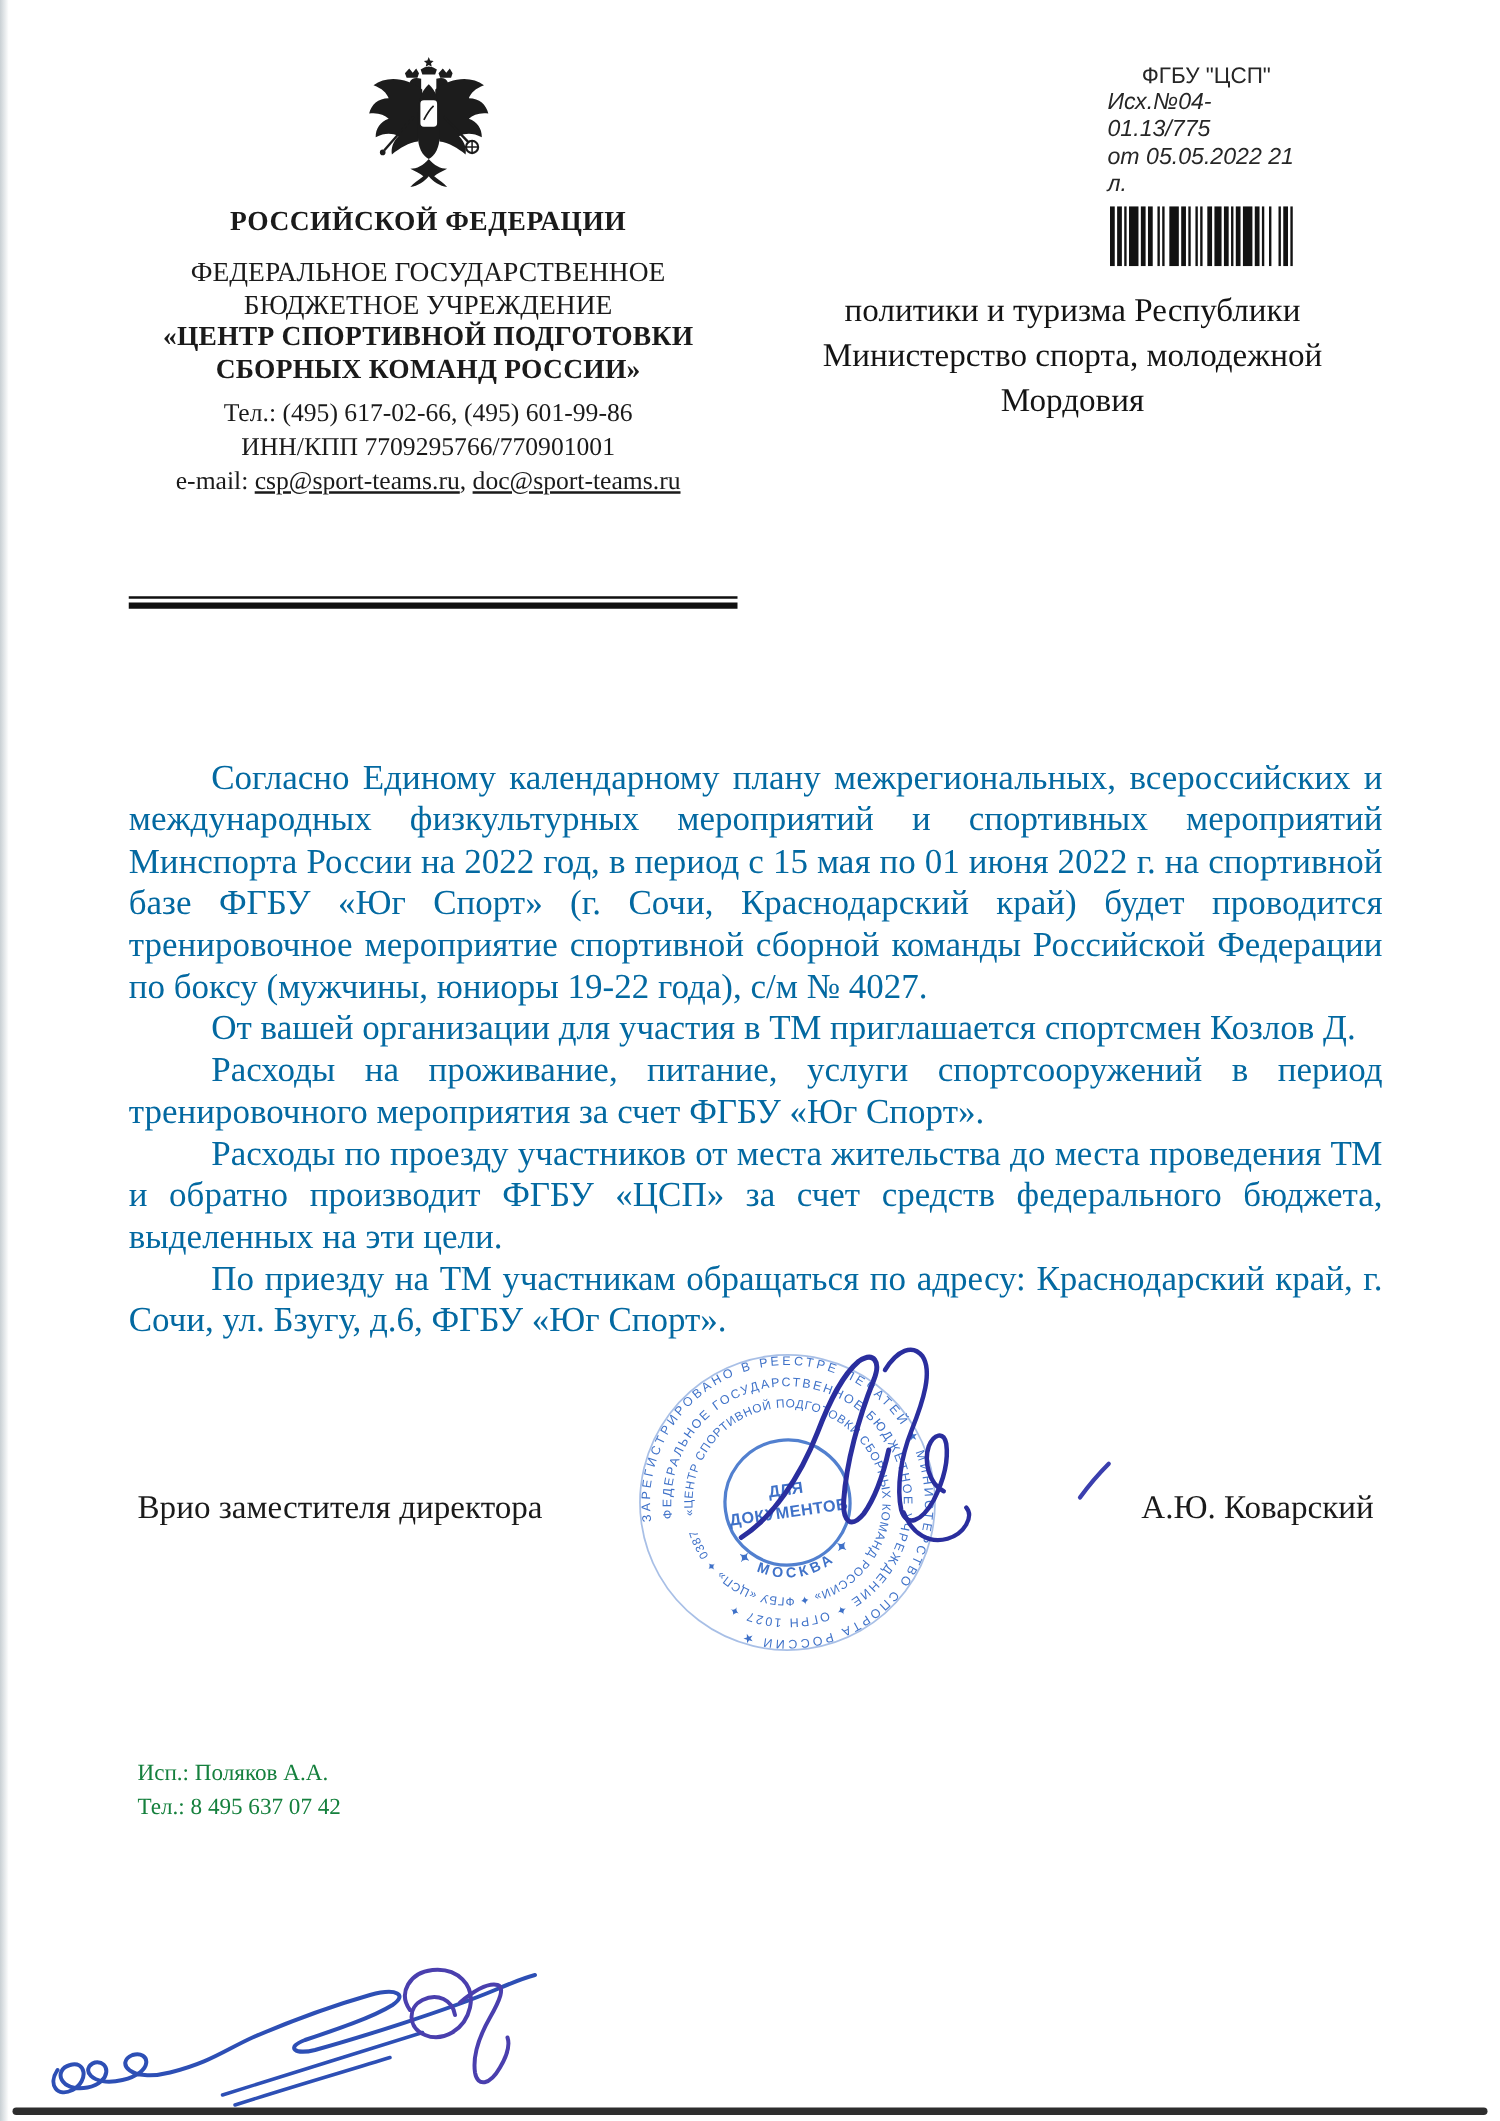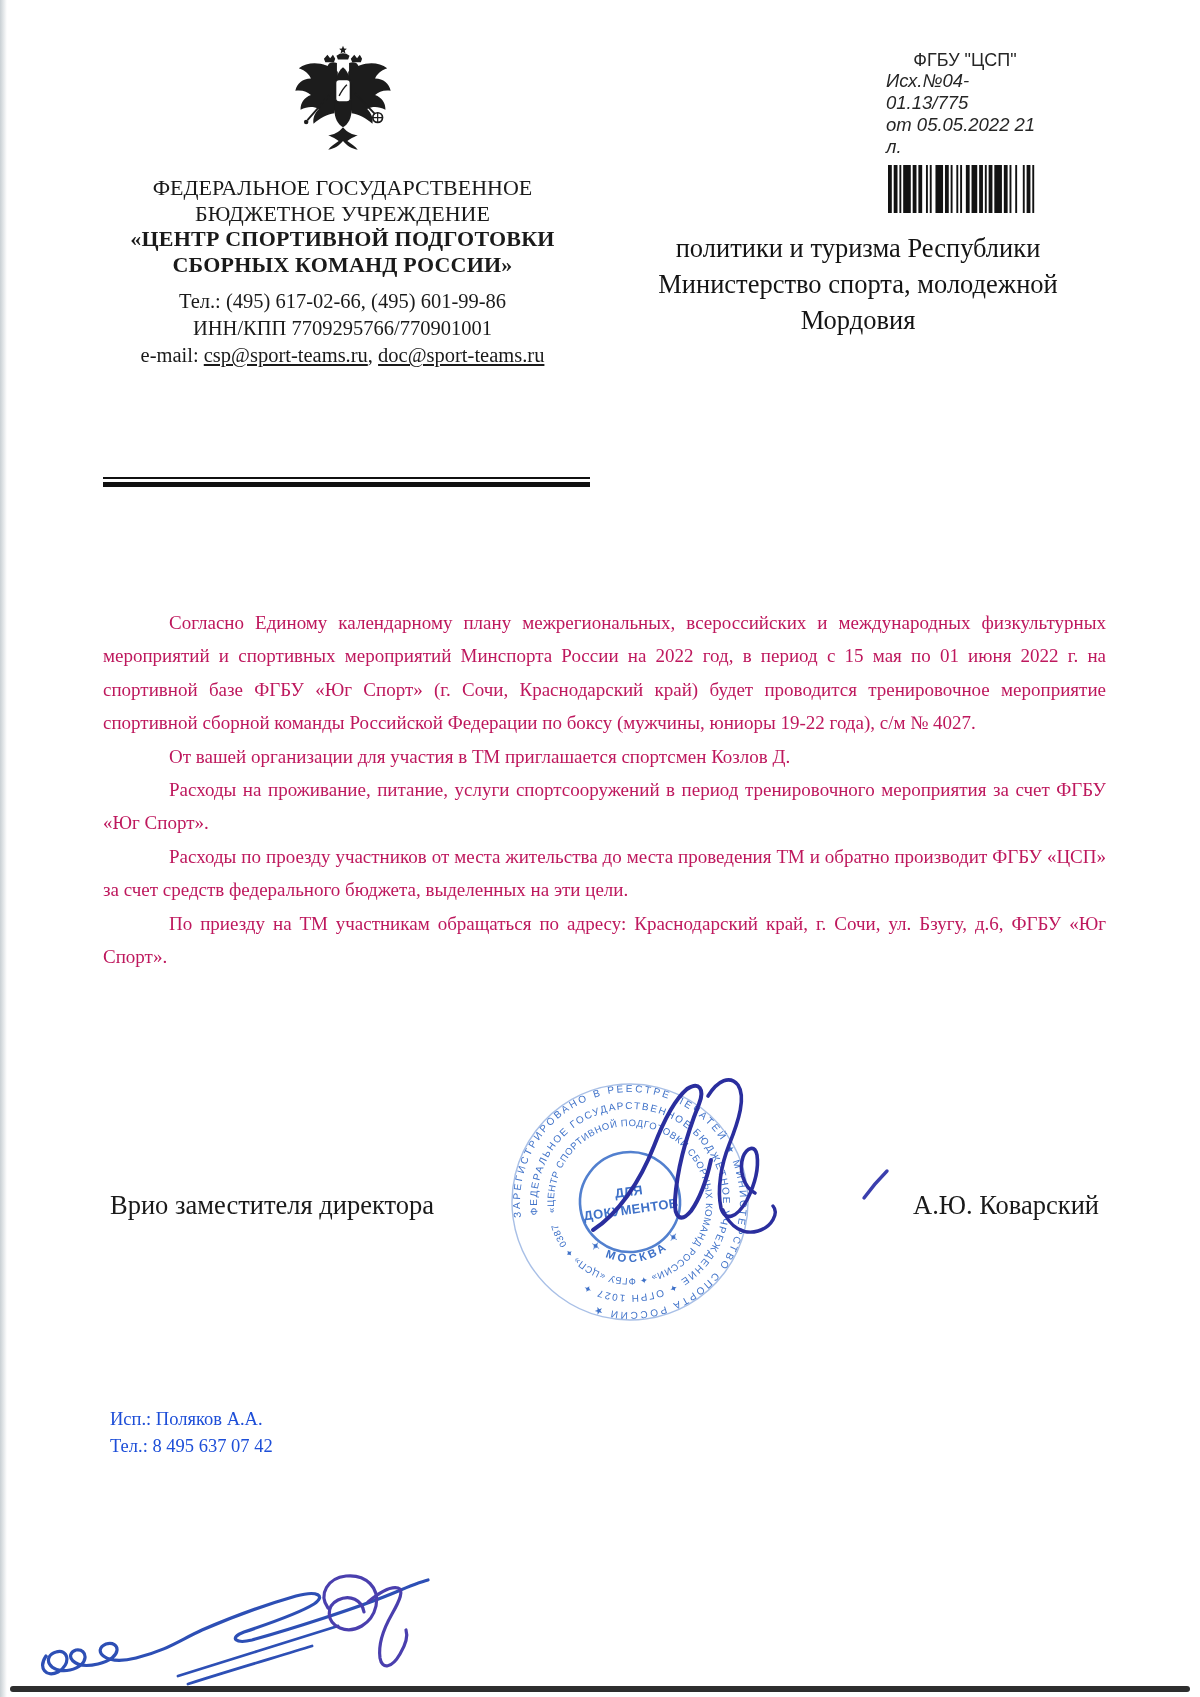--- a/index.html
+++ b/index.html
@@ -32,33 +32,33 @@
   .reg-line{font-style:italic;font-size:18.5px;line-height:22px;margin-top:0;}
   .reg-line:first-of-type{margin-top:9px;}
   .barcode{display:block;margin-top:7px;margin-left:2px;}
 
   
   .addressee{position:absolute;left:620px;top:230px;width:476px;text-align:center;
     font-size:26.5px;line-height:36px;color:#141414;}
 
   
   .body-text{position:absolute;left:103px;top:606px;width:1003px;
-    font-size:19px;line-height:33.4px;text-align:justify;color:#be185d;}
+    font-size:28px;line-height:33.4px;text-align:justify;color:#0369a1;}
   .body-text p{margin:0;text-indent:66px;}
 
   
   .sig-title{position:absolute;left:110px;top:1190px;font-size:26.5px;}
   .sig-name{position:absolute;left:913px;top:1190px;font-size:26.5px;text-align:right;}
 
   .stamp{position:absolute;left:500px;top:1070px;opacity:.92;}
   .stamp-sig{position:absolute;left:558px;top:1058px;}
   .bottom-sig{position:absolute;left:28px;top:1548px;}
 
   .executor{position:absolute;left:110px;top:1406px;font-size:18.5px;
-    line-height:27px;color:#1d4ed8;}
+    line-height:27px;color:#15803d;}
 </style>
 </head>
 <body>
 
 <div class="page">
   <div class="edge-left"></div>
 
   <div class="left-col">
     <svg class="eagle" width="104" height="116" viewBox="0 0 120 132">
       <g fill="#1c1c1c">
@@ -81,20 +81,21 @@
 
         <path d="M46 56 L19 87" stroke="#1c1c1c" stroke-width="2.2" fill="none"></path>
         <circle cx="17.5" cy="89" r="2.6"></circle>
         <path d="M74 56 L97 80" stroke="#1c1c1c" stroke-width="2.2" fill="none"></path>
         <circle cx="100" cy="84" r="5.6" fill="none" stroke="#1c1c1c" stroke-width="2"></circle>
         <path d="M100 78 v12 M94 84 h12" stroke="#1c1c1c" stroke-width="1.4" fill="none"></path>
       </g>
     </svg>
 
     <div class="ministry">
+      <div>РОССИЙСКОЙ ФЕДЕРАЦИИ</div>
     </div>
 
     <div class="org">
       <div>ФЕДЕРАЛЬНОЕ ГОСУДАРСТВЕННОЕ</div>
       <div>БЮДЖЕТНОЕ УЧРЕЖДЕНИЕ</div>
       <div class="b">«ЦЕНТР СПОРТИВНОЙ ПОДГОТОВКИ</div>
       <div class="b">СБОРНЫХ КОМАНД РОССИИ»</div>
     </div>
 
     <div class="addr">

